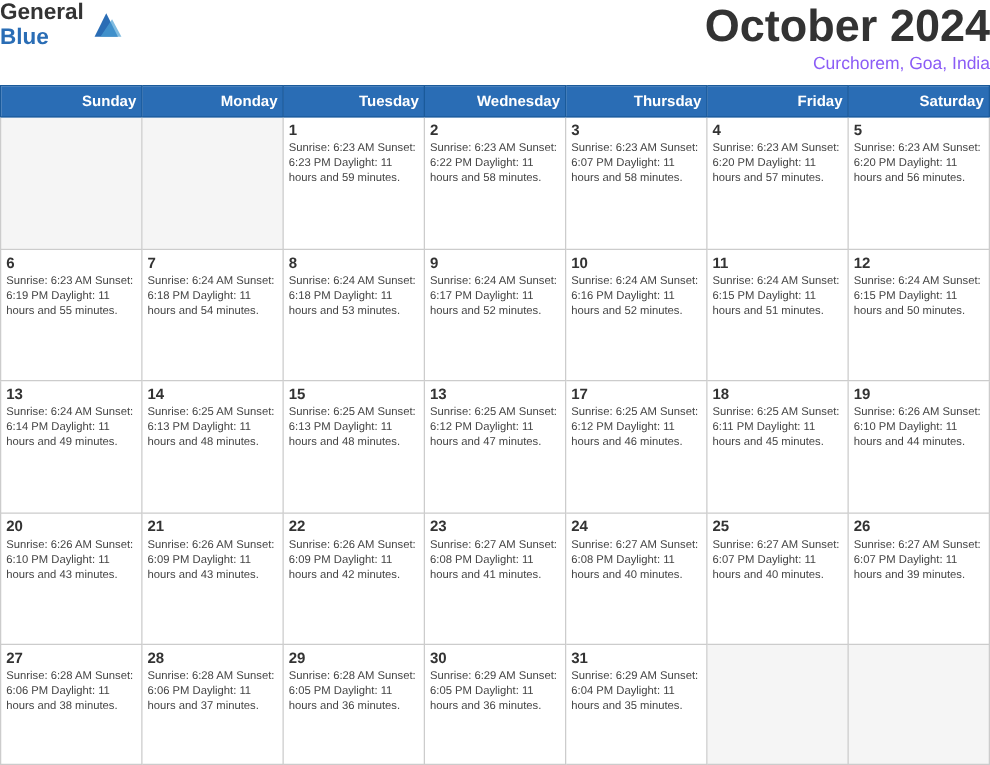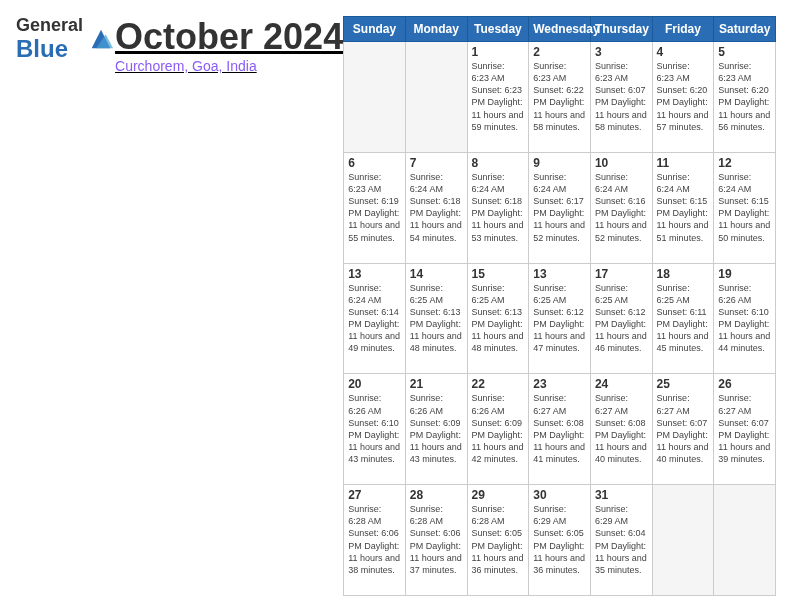--- a/index.html
+++ b/index.html
@@ -6,23 +6,22 @@
     body {
       width: 792px;
       height: 612px;
       font-family: Arial, sans-serif;
       background: #fff;
       overflow: hidden;
     }
     .page {
       width: 792px;
       height: 612px;
-      padding: 16px;
       display: flex;
-      flex-direction: row;
+      flex-direction: column;
     }
     .header {
       display: flex;
       justify-content: space-between;
       align-items: flex-start;
       margin-bottom: 10px;
     }
     .logo {
       display: flex;
       align-items: center;
@@ -31,32 +30,31 @@
       display: flex;
       flex-direction: column;
       line-height: 1.1;
     }
     .logo-general {
       font-size: 18px;
       font-weight: bold;
       color: #333;
     }
     .logo-blue {
-      font-size: 24px;
+      font-size: 18px;
       font-weight: bold;
       color: #2a6db5;
     }
     .logo-icon {
       width: 28px;
       height: 28px;
       margin-left: 4px;
     }
     .title-section {
-      text-align: left;
-      text-decoration: underline;
+      text-align: right;
     }
     .month-title {
       font-size: 36px;
       font-weight: bold;
       color: #333;
     }
     .subtitle {
       font-size: 14px;
       color: #8b5cf6;
     }
@@ -66,21 +64,21 @@
       border-collapse: collapse;
       width: 100%;
       table-layout: fixed;
     }
     .calendar th {
       background: #2a6db5;
       color: #fff;
       font-size: 12px;
       font-weight: bold;
       padding: 5px 4px;
-      text-align: center;
+      text-align: right;
       border: 1px solid #1a5a9a;
     }
     .calendar td {
       border: 1px solid #ccc;
       vertical-align: top;
       padding: 3px 4px;
       font-size: 9.5px;
       color: #333;
       background: #fff;
       height: 88px;

